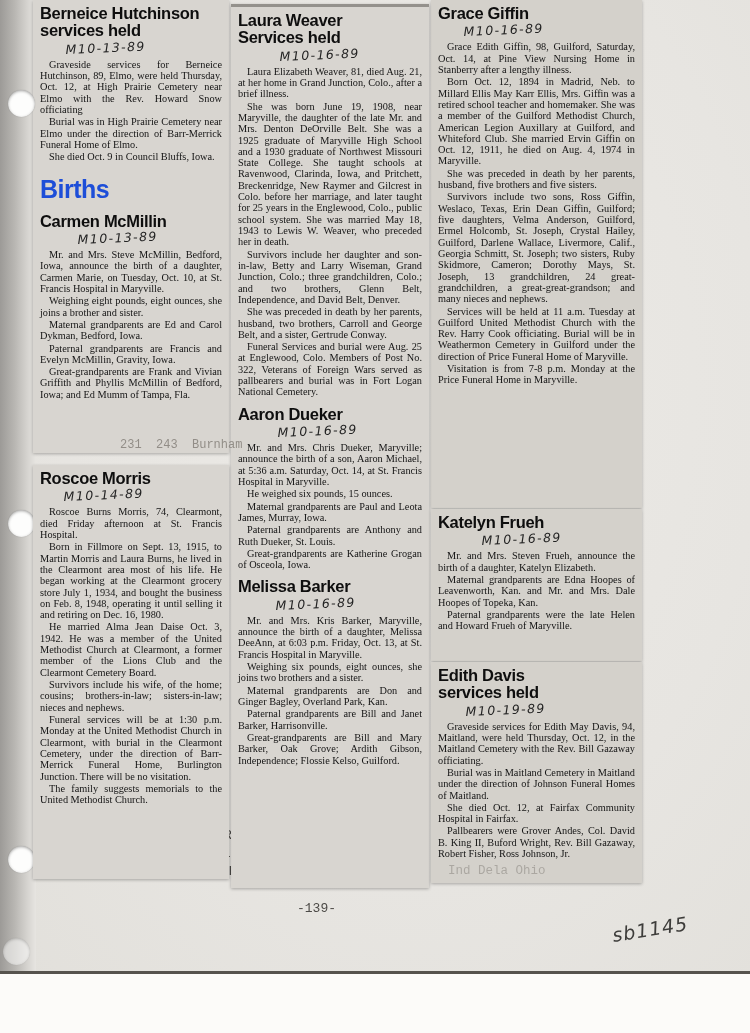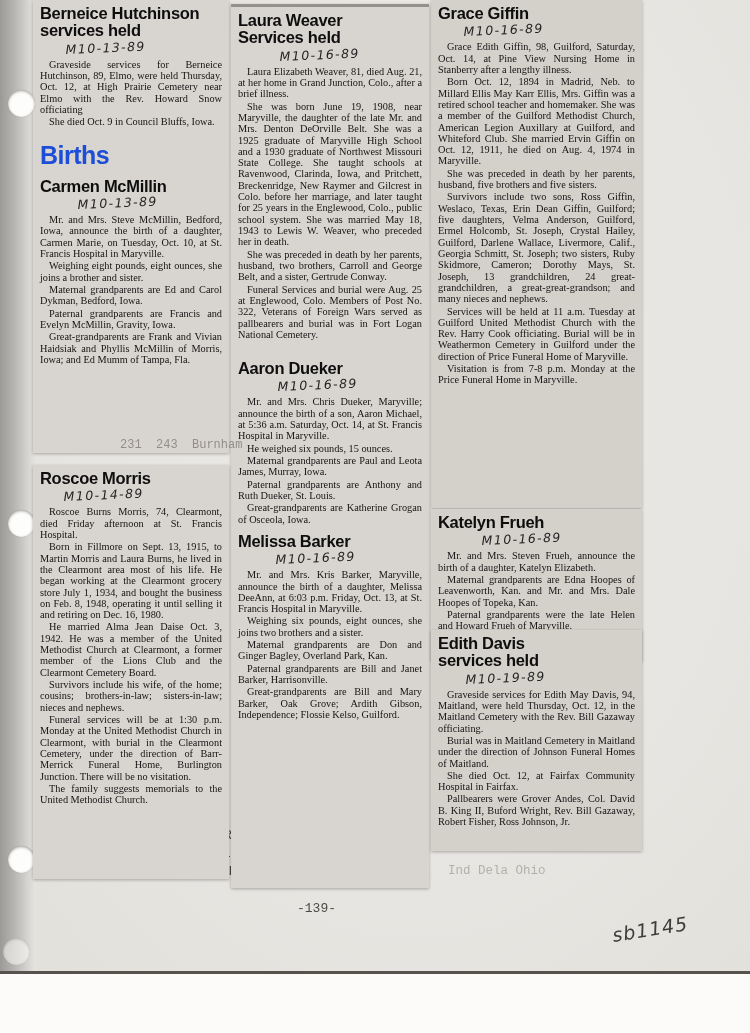--- a/index.html
+++ b/index.html
@@ -66,29 +66,30 @@
 <body>
 
 <div class="page">
   <div class="left-band"></div>
 
   <div class="clip" style="left:33px;top:0;width:196px;height:453px;">
     <div class="hl">Berneice Hutchinson</div>
     <div class="hl">services held</div>
     <span class="hand" style="margin-left:26px;">M10-13-89</span>
     <p class="p">Graveside services for Berneice Hutchinson, 89, Elmo, were held Thursday, Oct. 12, at High Prairie Cemetery near Elmo with the Rev. Howard Snow officiating</p>
+    <p class="p">Burial was in High Prairie Cemetery near Elmo under the direction of Barr-Merrick Funeral Home of Elmo.</p>
     <p class="p">She died Oct. 9 in Council Bluffs, Iowa.</p>
     <div class="secthl">Births</div>
     <div class="hl">Carmen McMillin</div>
     <span class="hand" style="margin-left:38px;">M10-13-89</span>
     <p class="p">Mr. and Mrs. Steve McMillin, Bedford, Iowa, announce the birth of a daughter, Carmen Marie, on Tuesday, Oct. 10, at St. Francis Hospital in Maryville.</p>
     <p class="p">Weighing eight pounds, eight ounces, she joins a brother and sister.</p>
     <p class="p">Maternal grandparents are Ed and Carol Dykman, Bedford, Iowa.</p>
     <p class="p">Paternal grandparents are Francis and Evelyn McMillin, Gravity, Iowa.</p>
-    <p class="p">Great-grandparents are Frank and Vivian Haidsiak and Phyllis McMillin of Morris, Iowa; and Ed Mumm of Tampa, Fla.</p>
+    <p class="p">Great-grandparents are Frank and Vivian Griffith and Phyllis McMillin of Bedford, Iowa; and Ed Mumm of Tampa, Fla.</p>
   </div>
 
   <div class="typed" style="left:120px;top:438px;font-size:12px;color:#757069;opacity:.7;z-index:4;">231  243  Burnham</div>
 
   <div class="clip" style="left:33px;top:445px;width:196px;height:414px;z-index:3;margin-top:20px;">
     <div class="hl">Roscoe Morris</div>
     <span class="hand" style="margin-left:24px;">M10-14-89</span>
     <p class="p">Roscoe Burns Morris, 74, Clearmont, died Friday afternoon at St. Francis Hospital.</p>
     <p class="p">Born in Fillmore on Sept. 13, 1915, to Martin Morris and Laura Burns, he lived in the Clearmont area most of his life. He began working at the Clearmont grocery store July 1, 1934, and bought the business on Feb. 8, 1948, operating it until selling it and retiring on Dec. 16, 1980.</p>
     <p class="p">He married Alma Jean Daise Oct. 3, 1942. He was a member of the United Methodist Church at Clearmont, a former member of the Lions Club and the Clearmont Cemetery Board.</p>
@@ -100,23 +101,24 @@
   <div class="typed" style="left:185px;top:828px;font-size:13px;z-index:1;">John R.</div>
   <div class="typed" style="left:176px;top:846px;font-size:13px;z-index:1;">Frederic</div>
   <div class="typed" style="left:182px;top:864px;font-size:13px;z-index:1;">Sarah R.</div>
 
   <div class="clip" style="left:231px;top:4px;width:198px;height:884px;z-index:2;border-top:3px solid #94918c;">
     <div class="hl">Laura Weaver</div>
     <div class="hl">Services held</div>
     <span class="hand" style="margin-left:42px;">M10-16-89</span>
     <p class="p">Laura Elizabeth Weaver, 81, died Aug. 21, at her home in Grand Junction, Colo., after a brief illness.</p>
     <p class="p">She was born June 19, 1908, near Maryville, the daughter of the late Mr. and Mrs. Denton DeOrville Belt. She was a 1925 graduate of Maryville High School and a 1930 graduate of Northwest Missouri State College. She taught schools at Ravenwood, Clarinda, Iowa, and Pritchett, Breckenridge, New Raymer and Gilcrest in Colo. before her marriage, and later taught for 25 years in the Englewood, Colo., public school system. She was married May 18, 1943 to Lewis W. Weaver, who preceded her in death.</p>
+    <p class="p">Survivors include her daughter and son-in-law, Betty and Larry Wiseman, Grand Junction, Colo.; three grandchildren, Colo.; and two brothers, Glenn Belt, Independence, and David Belt, Denver.</p>
     <p class="p">She was preceded in death by her parents, husband, two brothers, Carroll and George Belt, and a sister, Gertrude Conway.</p>
     <p class="p">Funeral Services and burial were Aug. 25 at Englewood, Colo. Members of Post No. 322, Veterans of Foreign Wars served as pallbearers and burial was in Fort Logan National Cemetery.</p>
-    <div class="hl" style="margin-top:20px;">Aaron Dueker</div>
+    <div class="hl" style="margin-top:8px;">Aaron Dueker</div>
     <span class="hand" style="margin-left:40px;">M10-16-89</span>
     <p class="p">Mr. and Mrs. Chris Dueker, Maryville; announce the birth of a son, Aaron Michael, at 5:36 a.m. Saturday, Oct. 14, at St. Francis Hospital in Maryville.</p>
     <p class="p">He weighed six pounds, 15 ounces.</p>
     <p class="p">Maternal grandparents are Paul and Leota James, Murray, Iowa.</p>
     <p class="p">Paternal grandparents are Anthony and Ruth Dueker, St. Louis.</p>
     <p class="p">Great-grandparents are Katherine Grogan of Osceola, Iowa.</p>
     <div class="hl" style="margin-top:8px;">Melissa Barker</div>
     <span class="hand" style="margin-left:38px;">M10-16-89</span>
     <p class="p">Mr. and Mrs. Kris Barker, Maryville, announce the birth of a daughter, Melissa DeeAnn, at 6:03 p.m. Friday, Oct. 13, at St. Francis Hospital in Maryville.</p>
     <p class="p">Weighing six pounds, eight ounces, she joins two brothers and a sister.</p>
@@ -139,21 +141,21 @@
   <div class="typed" style="left:420px;top:532px;font-size:12px;z-index:1;">2</div>
 
   <div class="clip darker" style="left:431px;top:509px;width:211px;height:152px;z-index:2;">
     <div class="hl">Katelyn Frueh</div>
     <span class="hand" style="margin-left:44px;">M10-16-89</span>
     <p class="p">Mr. and Mrs. Steven Frueh, announce the birth of a daughter, Katelyn Elizabeth.</p>
     <p class="p">Maternal grandparents are Edna Hoopes of Leavenworth, Kan. and Mr. and Mrs. Dale Hoopes of Topeka, Kan.</p>
     <p class="p">Paternal grandparents were the late Helen and Howard Frueh of Maryville.</p>
   </div>
 
-  <div class="clip darker" style="left:431px;top:630px;width:211px;height:221px;z-index:2;">
+  <div class="clip darker" style="left:431px;top:662px;width:211px;height:221px;z-index:2;">
     <div class="hl">Edith Davis</div>
     <div class="hl">services held</div>
     <span class="hand" style="margin-left:28px;">M10-19-89</span>
     <p class="p">Graveside services for Edith May Davis, 94, Maitland, were held Thursday, Oct. 12, in the Maitland Cemetery with the Rev. Bill Gazaway officiating.</p>
     <p class="p">Burial was in Maitland Cemetery in Maitland under the direction of Johnson Funeral Homes of Maitland.</p>
     <p class="p">She died Oct. 12, at Fairfax Community Hospital in Fairfax.</p>
     <p class="p">Pallbearers were Grover Andes, Col. David B. King II, Buford Wright, Rev. Bill Gazaway, Robert Fisher, Ross Johnson, Jr.</p>
   </div>
 
   <div class="typed" style="left:448px;top:864px;font-size:12.5px;color:#8a8680;opacity:.55;z-index:3;">Ind Dela Ohio</div>

